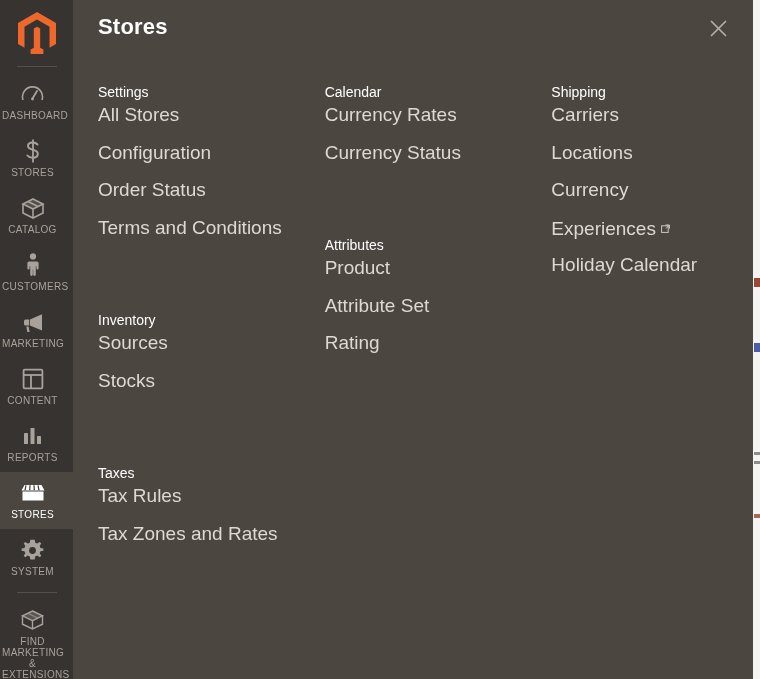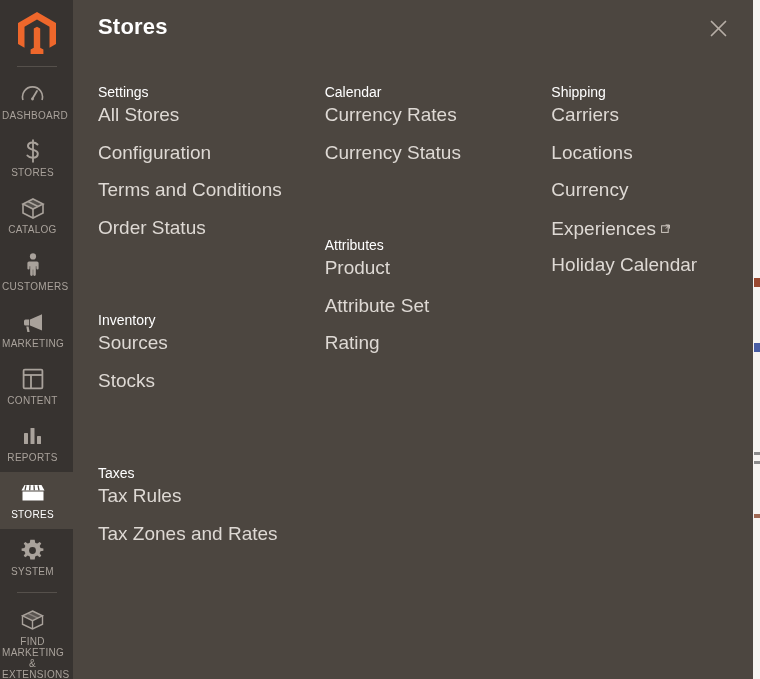--- a/index.html
+++ b/index.html
@@ -341,22 +341,22 @@
 
     <div class="menu-columns">
 
       <div class="menu-col col-1">
 
         <div class="group">
           <div class="group-title">Settings</div>
           <div class="group-items">
             <a class="menu-link">All Stores</a>
             <a class="menu-link">Configuration</a>
+            <a class="menu-link">Order Status</a>
             <a class="menu-link">Terms and Conditions</a>
-            <a class="menu-link">Order Status</a>
           </div>
         </div>
 
         <div class="group">
           <div class="group-title spacer-top">Inventory</div>
           <div class="group-items">
             <a class="menu-link">Sources</a>
             <a class="menu-link">Stocks</a>
           </div>
         </div>

